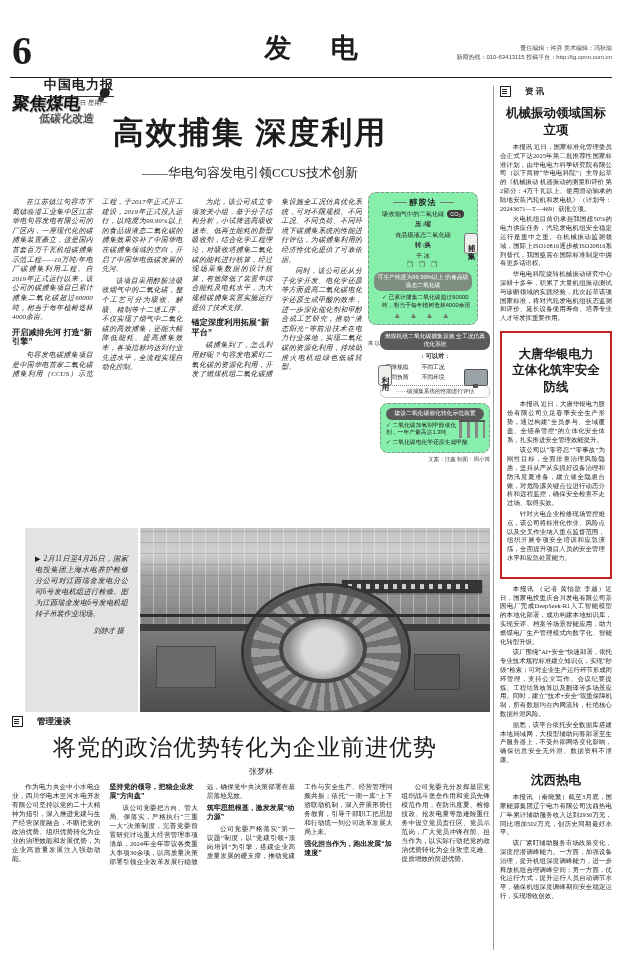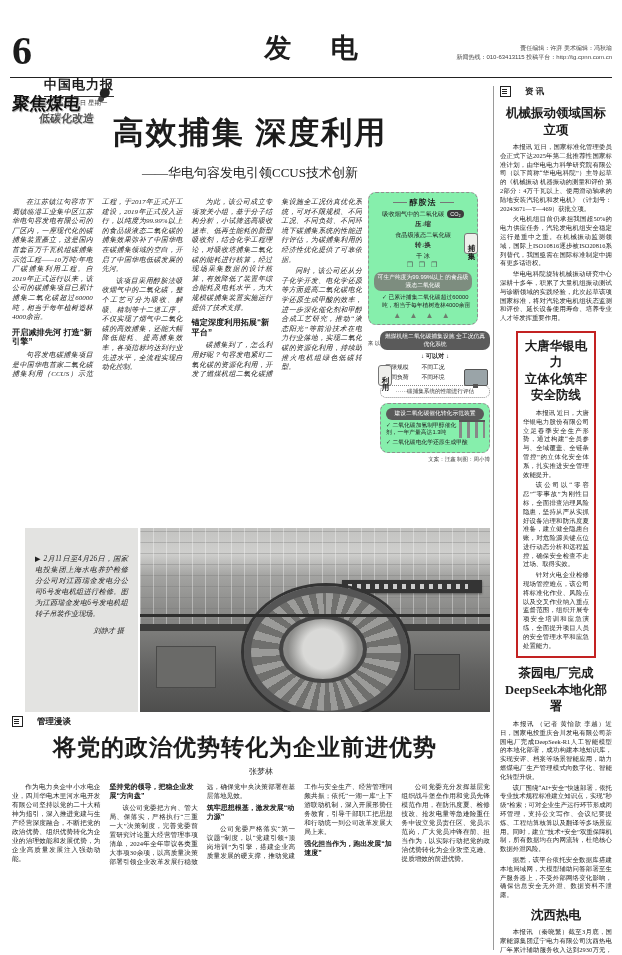--- a/index.html
+++ b/index.html
@@ -81,40 +81,40 @@
   .photo .banner{position:absolute;right:8px;top:52px;width:140px;height:13px;background:#343434;
          box-shadow:0 1px 2px rgba(0,0,0,.4);
          background-image:repeating-linear-gradient(90deg,rgba(255,255,255,.75) 0 4px,transparent 4px 9px);
          background-size:86% 5px;background-position:6px 4px;background-repeat:no-repeat;background-color:#343434;}
   .photo .beam{position:absolute;left:0;top:96px;width:100%;height:7px;background:#3d3d3c;}
   .photo .crate1{position:absolute;left:16px;top:118px;width:58px;height:40px;background:#6a6a68;border:1px solid #4a4a49;}
   .photo .crate2{position:absolute;right:30px;top:126px;width:44px;height:34px;background:#585856;border:1px solid #404040;}
   .photo .rail{position:absolute;left:0;bottom:10px;width:100%;height:3px;background:#2e2e2d;}
   
   .mg-label{position:absolute;left:12px;top:716px;}
-  .mg-title{position:absolute;left:0;top:732px;width:490px;text-align:center;font-size:23px;font-weight:bold;
+  .mg-title{position:absolute;left:0;top:732px;width:490px;text-align:center;font-size:23px;font-weight:normal;
             font-family:"Liberation Sans","DejaVu Sans",sans-serif;letter-spacing:1px;}
   .mg-by{position:absolute;left:16px;top:766px;width:490px;text-align:center;font-size:8px;color:#333;}
   .mgcols{position:absolute;left:12px;top:782px;width:478px;height:166px;
           column-count:5;column-gap:9px;font-size:6.6px;line-height:9px;text-align:justify;overflow:hidden;}
   .mgcols p{margin:0 0 2px;text-indent:2em;}
   .mgcols h4{margin:3px 0;font-size:7px;text-indent:0;text-align:left;
              font-family:"Liberation Sans","DejaVu Sans",sans-serif;break-inside:avoid;}
   
   .vdivider{position:absolute;left:493px;top:86px;width:0;height:864px;border-left:1px solid #9a9a9a;}
   .rail{position:absolute;left:500px;top:86px;width:112px;}
   .slabel{display:flex;align-items:flex-start;gap:14px;font-family:"Liberation Sans","DejaVu Sans",sans-serif;
           font-size:8.5px;font-weight:bold;color:#222;}
   .news-ico{display:inline-block;width:9px;height:9px;border:1.2px solid #222;position:relative;}
   .news-ico:before{content:"";position:absolute;left:1px;top:2px;width:5px;height:1px;background:#222;box-shadow:0 2px 0 #222,0 4px 0 #222;}
   .rtitle{text-align:center;font-weight:bold;font-size:12.5px;line-height:16.5px;margin:7px 0 5px;
           font-family:"Liberation Serif","DejaVu Serif",serif;}
   .rbody{font-size:6.4px;line-height:8.8px;text-align:justify;color:#1d1d1d;}
   .rbody p{margin:0 0 2px;text-indent:2em;}
-  .redbox{border:2.5px solid #c32222;padding:4px 5px;margin:8px 16px 6px;}
+  .redbox{border:2.5px solid #c32222;padding:12px 5px;margin:8px 0 6px;}
   .redbox .rtitle{margin-top:1px;}
 </style>
 </head>
 <body>
 
 <div class="page">
 
   <div class="hdr">
     <div class="pagenum">6</div>
     <div class="brand">
@@ -248,24 +248,20 @@
         <div>立体化筑牢安全防线</div>
       </div>
       <div class="rbody">
         <p>本报讯 近日，大唐华银电力股份有限公司立足春季安全生产形势，通过构建“全员参与、全域覆盖、全链条管控”的立体化安全体系，扎实推进安全管理效能提升。</p>
         <p>该公司以“零容忍”“零事故”为刚性目标，全面排查治理风险隐患，坚持从严从实抓好设备治理和防汛度夏准备，建立健全隐患台账，对危险源关键点位进行动态分析和远程监控，确保安全检查不走过场、取得实效。</p>
         <p>针对火电企业检修现场管控难点，该公司将标准化作业、风险点以及交叉作业纳入重点监督范围，组织开展专项安全培训和应急演练，全面提升项目人员的安全管理水平和应急处置能力。</p>
       </div>
     </div>
 
     <div>
-      <div class="rtitle">
-        <div>茶园电厂完成</div>
-        <div>DeepSeek本地化部署</div>
-      </div>
       <div class="rbody">
         <p>本报讯 （记者 黄怡歆 李越）近日，国家电投重庆合川发电有限公司茶园电厂完成DeepSeek-R1人工智能模型的本地化部署，成功构建本地知识库，实现安评、档案等场景智能应用，助力燃煤电厂生产管理模式向数字化、智能化转型升级。</p>
         <p>该厂围绕“AI+安全”快速部署，依托专业技术规程标准建立知识点，实现“秒级”检索；可对企业生产运行环节形成闭环管理，支持公文写作、会议纪要提炼、工程结算核算以及翻译等多场景应用。同时，建立“技术+安全”双重保障机制，所有数据均在内网流转，杜绝核心数据外泄风险。</p>
         <p>据悉，该平台依托安全数据库搭建本地局域网，大模型辅助问答部署至生产服务器上，不受外部网络变化影响，确保信息安全无外泄、数据资料不泄露。</p>
       </div>
     </div>
 
     <div>
       <div class="rtitle">
         <div>沈西热电</div>

